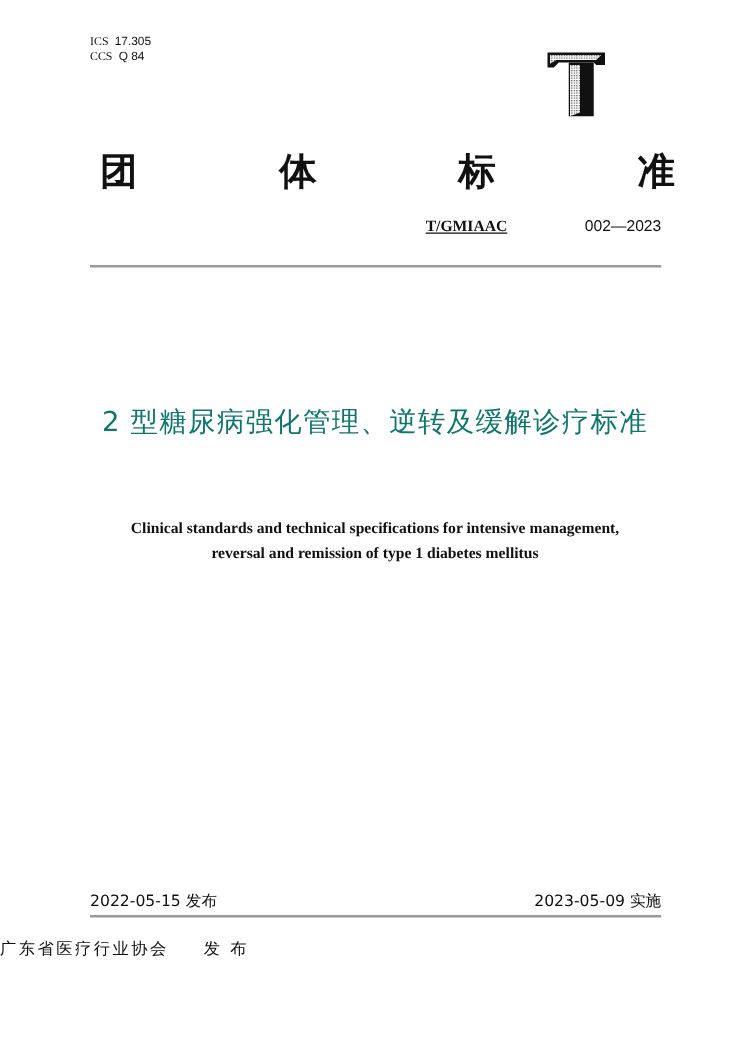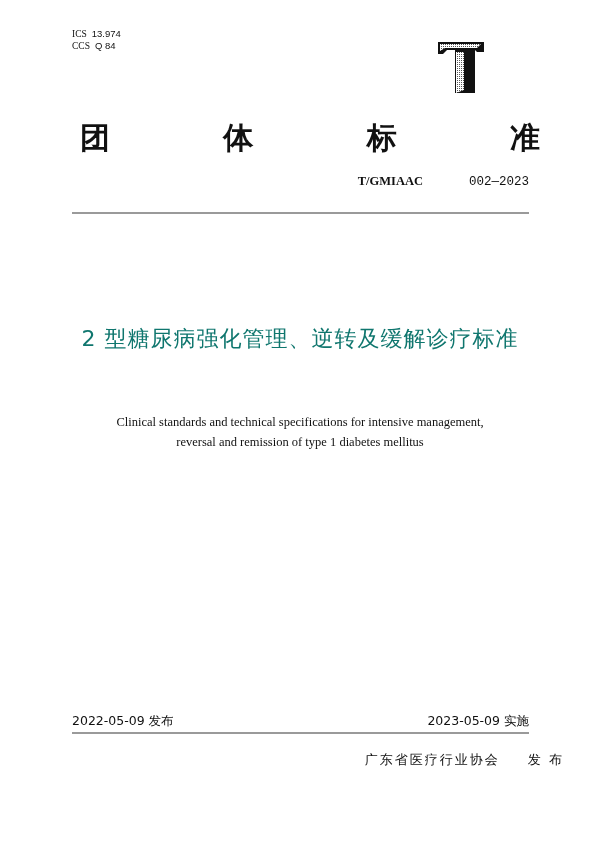--- a/index.html
+++ b/index.html
@@ -55,24 +55,25 @@
       right: 71px;
       top: 173px;
       font-size: 12.5px;
       line-height: 16px;
       color: #111;
       white-space: nowrap;
     }
     .std-number .prefix {
       font-family: "Liberation Serif", "DejaVu Serif", serif;
       font-weight: bold;
-      margin-right: 6px;
+      margin-right: 22px;
+      text-decoration: underline;
     }
     .std-number .num {
-      font-family: Liberation Mono, monospace;
+      font-family: Liberation Sans, sans-serif;
       padding-left: 40px;
     }
 
     .rule {
       left: 72px;
       height: 2px;
       background: #9a9a9a;
     }
     .rule.top { top: 212px; width: 457px; }
     .rule.bottom { top: 732px; width: 457px; }
@@ -89,21 +90,21 @@
       letter-spacing: 1px;
     }
 
     
     .title-en {
       left: 40px;
       width: 520px;
       top: 412px;
       text-align: center;
       font-family: "Liberation Serif", "DejaVu Serif", serif;
-      font-weight: normal;
+      font-weight: bold;
       font-size: 12.5px;
       line-height: 20px;
       color: #111;
     }
 
     
     .date {
       top: 713px;
       font-size: 12.5px;
       line-height: 16px;
@@ -111,34 +112,34 @@
       white-space: nowrap;
     }
     .date.issue { left: 72px; }
     .date.impl { right: 71px; }
 
     
     .publisher {
       left: 0;
       width: 564px;
       top: 751px;
-      text-align: right;
+      text-align: left;
       font-size: 13px;
       line-height: 18px;
       color: #111;
       letter-spacing: 2px;
     }
     .publisher .gap { display: inline-block; width: 28px; }
   </style>
 </head>
 <body>
 
 <div class="abs codes">
   <div>
-    <span class="label">ICS</span><span class="val">13.974</span>
+    <span class="label">ICS</span><span class="val">17.305</span>
   </div>
   <div>
     <span class="label">CCS</span><span class="val">Q 84</span>
   </div>
 </div>
 
 <div class="abs t-logo">
   <svg width="48" height="56" viewBox="0 0 48 56" xmlns="http://www.w3.org/2000/svg">
     <defs>
       <pattern id="dots" width="2" height="2" patternUnits="userSpaceOnUse">
@@ -172,20 +173,20 @@
 
 <div class="abs title-cn">
   <div>2 型糖尿病强化管理、逆转及缓解诊疗标准</div>
 </div>
 
 <div class="abs title-en">
   <div>Clinical standards and technical specifications for intensive management,</div>
   <div>reversal and remission of type 1 diabetes mellitus</div>
 </div>
 
-<div class="abs date issue">2022-05-09 发布</div>
+<div class="abs date issue">2022-05-15 发布</div>
 <div class="abs date impl">2023-05-09 实施</div>
 
 <div class="abs rule bottom"></div>
 
 <div class="abs publisher">
   <span>广东省医疗行业协会</span><span class="gap"></span><span>发 布</span>
 </div>
 
 </body></html>

